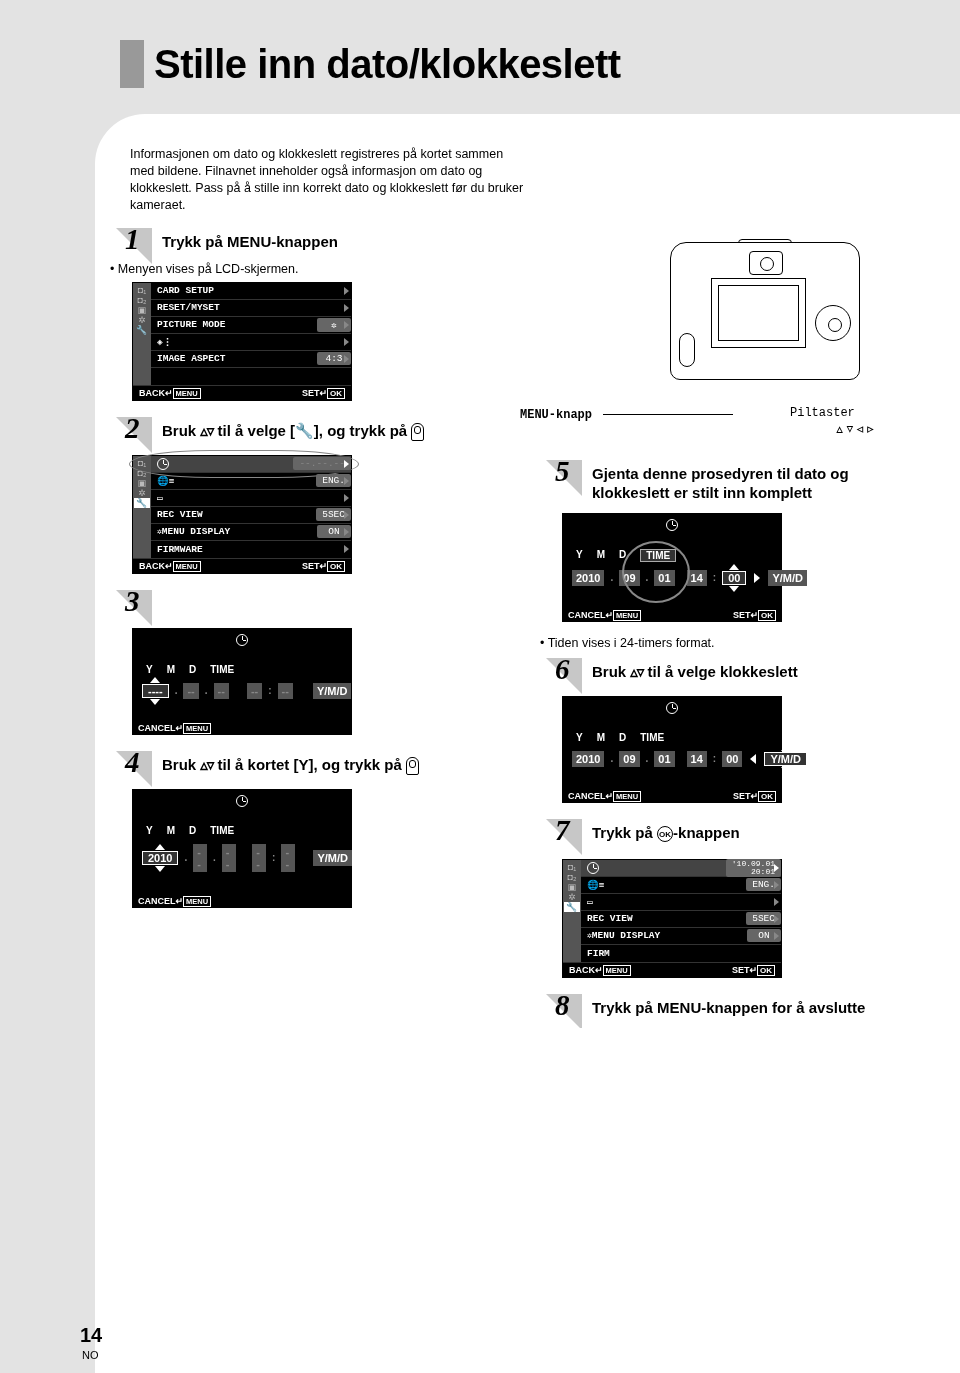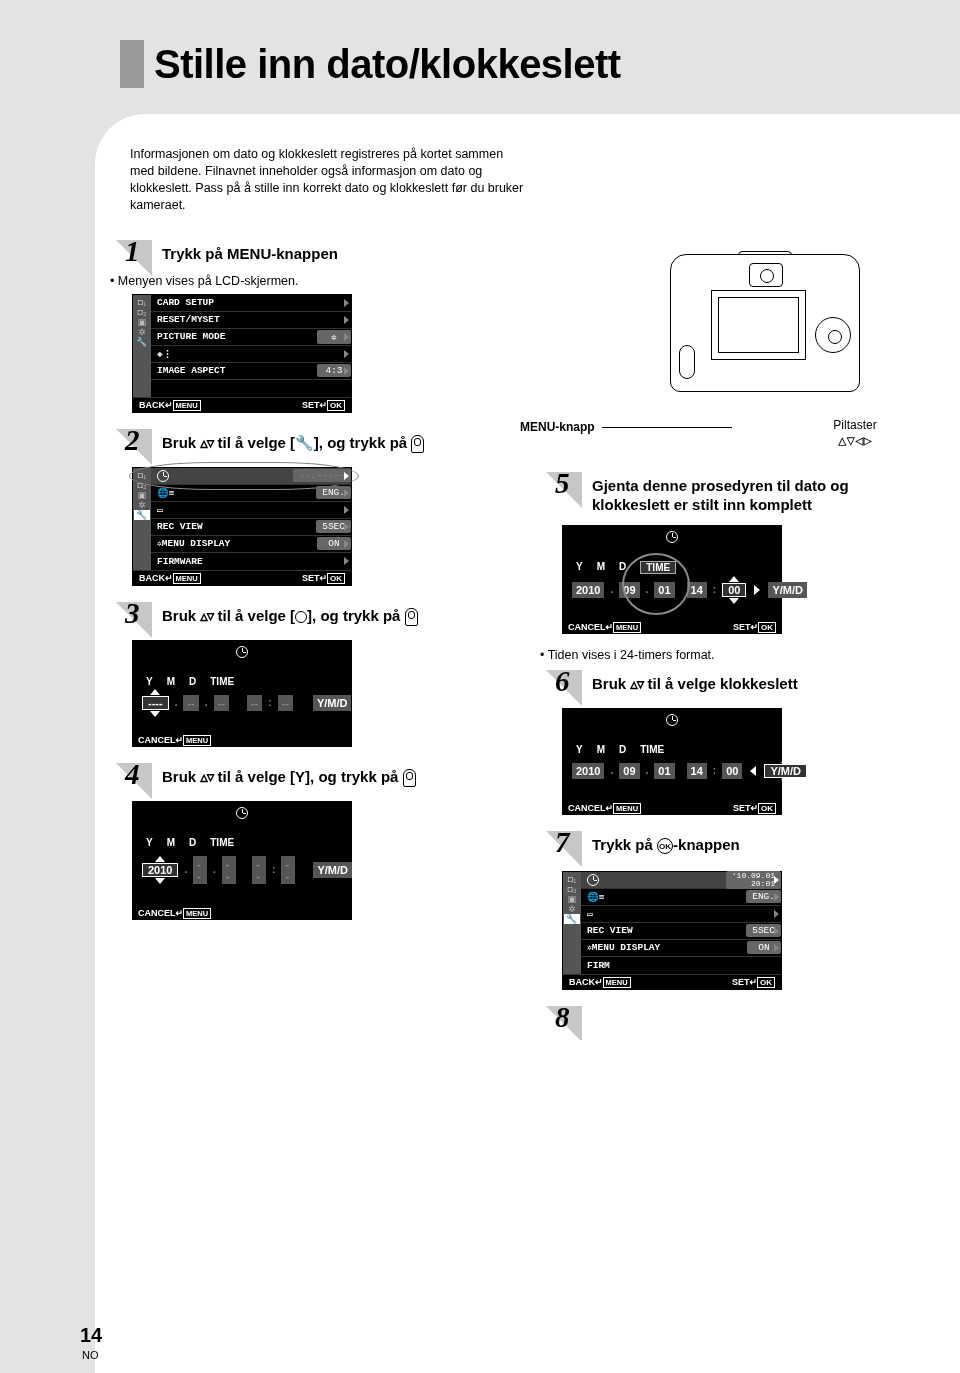--- a/index.html
+++ b/index.html
@@ -45,21 +45,21 @@
   }
   .content {
     position: relative;
     padding: 28px 0 0 0;
   }
   .intro {
     width: 400px;
     font-size: 12.5px;
     line-height: 1.35;
     margin-left: 130px;
-    margin-bottom: 24px;
+    margin-bottom: 12px;
   }
   .columns {
     position: relative;
     overflow: hidden;
   }
   .col-left {
     float: left;
     width: 400px;
     margin-left: 110px;
   }
@@ -348,21 +348,21 @@
   }
   .btnL{
     position:absolute;
     left:8px;top:90px;
     width:16px;height:34px;
     border:1px solid #000;
     border-radius:8px;
   }
   .pil-label{
     font-size:12px;
-    text-align:center;
+    text-align:left;
     margin-top:-2px;
   }
   .pil-glyphs{
     font-size:17px;
     text-align:center;
     margin-top:-2px;
   }
 
   .page-num {
     position: absolute;
@@ -513,23 +513,20 @@
           </div>
           <div class="lcd-footer">
             <span><span>BACK</span>↵<span class="menu-box">MENU</span></span>
             <span><span>SET</span>↵<span class="ok-box">OK</span></span>
           </div>
         </div>
 
         <div class="step-head">
           <div class="step-tri"></div>
           <div class="step-num">3</div>
-          <div class="step-title">
-            <span>Bruk </span><span class="dpad-glyph">▵▿</span><span> til å velge [</span><span class="clock-icon" style="border-color:#000;vertical-align:middle;"></span><span>], og trykk på </span><span class="btn-glyph"></span>
-          </div>
         </div>
 
         <div class="date-lcd" style="margin-top:8px;">
           <div class="header-icon"><span class="clock-icon"></span></div>
           <div style="height:12px;"></div>
           <div class="labels">
             <span>Y</span>
             <span>M</span>
             <span>D</span>
             <span>TIME</span>
@@ -551,21 +548,21 @@
           <div class="lcd-footer">
             <span><span>CANCEL</span>↵<span class="menu-box">MENU</span></span>
             <span></span>
           </div>
         </div>
 
         <div class="step-head">
           <div class="step-tri"></div>
           <div class="step-num">4</div>
           <div class="step-title">
-            <span>Bruk </span><span class="dpad-glyph">▵▿</span><span> til å velge [Y], og trykk på </span><span class="btn-glyph"></span>
+            <span>Bruk </span><span class="dpad-glyph">▵▿</span><span> til å kortet [Y], og trykk på </span><span class="btn-glyph"></span>
           </div>
         </div>
 
         <div class="date-lcd" style="margin-top:8px;">
           <div class="header-icon"><span class="clock-icon"></span></div>
           <div style="height:12px;"></div>
           <div class="labels">
             <span>Y</span>
             <span>M</span>
             <span>D</span>
@@ -588,21 +585,21 @@
           <div class="lcd-footer">
             <span><span>CANCEL</span>↵<span class="menu-box">MENU</span></span>
             <span></span>
           </div>
         </div>
 
       </div>
 
       <div class="col-right">
 
-        <div style="position:relative;height:210px;">
+        <div style="position:relative;height:210px;font-family:Liberation Mono, monospace;">
           <div style="position:absolute;left:-20px;top:166px;font-size:12px;font-weight:bold;">
             <span>MENU-knapp</span>
             <span style="display:inline-block;border-top:1px solid #000;width:130px;vertical-align:middle;margin-left:4px;"></span>
           </div>
           <div class="camera-box" style="margin-left:130px;">
             <div class="camera-prism"></div>
             <div class="camera-body">
               <div class="camera-eyecup"></div>
               <div class="camera-screen"></div>
               <div class="dpad-block"></div>
@@ -742,20 +739,23 @@
           </div>
           <div class="lcd-footer">
             <span><span>BACK</span>↵<span class="menu-box">MENU</span></span>
             <span><span>SET</span>↵<span class="ok-box">OK</span></span>
           </div>
         </div>
 
         <div class="step-head" style="margin-top:10px;">
           <div class="step-tri"></div>
           <div class="step-num">8</div>
+          <div class="step-title">
+            <span>Trykk på </span><span>MENU</span><span>-knappen for å avslutte</span>
+          </div>
         </div>
 
       </div>
     </div>
   </div>
 
   <div class="page-num">14</div>
   <div class="page-no">NO</div>
 </div>
 

